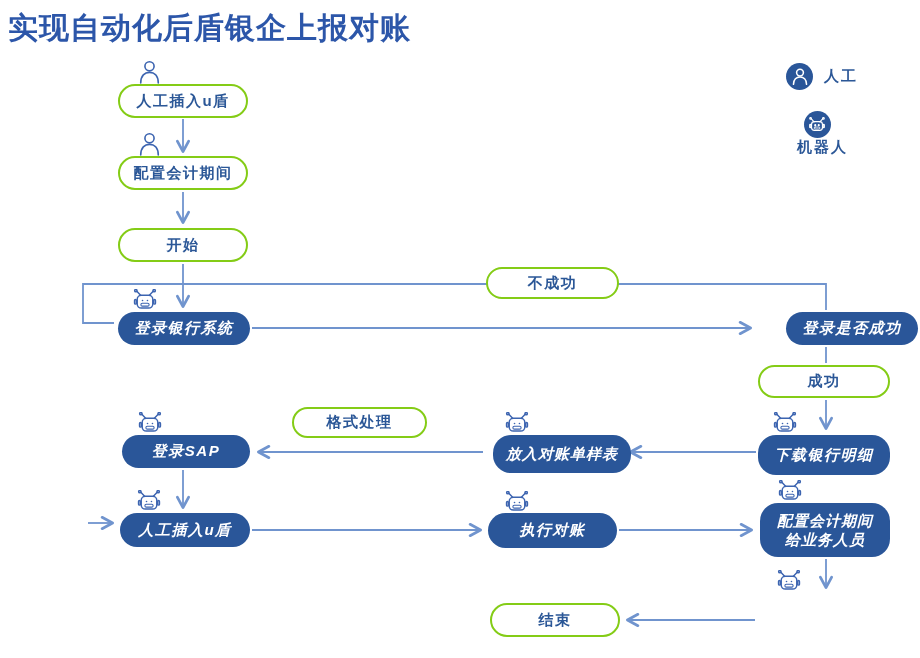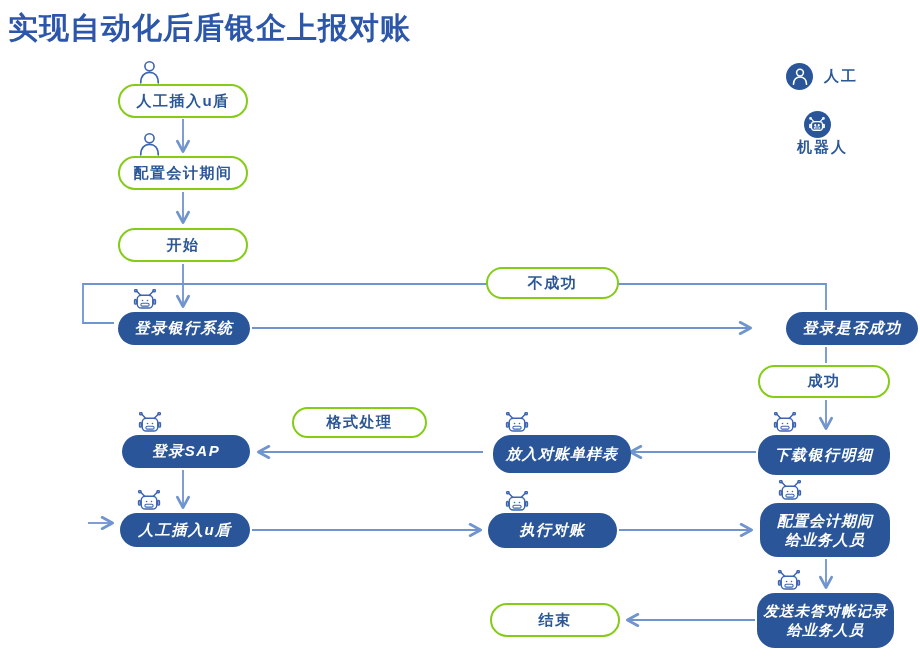--- a/index.html
+++ b/index.html
@@ -226,19 +226,15 @@
   <div class="pill filled" style="left:122px;top:435px;width:128px;height:33px;text-align:center;">登录SAP</div>
   <div class="pill filled" style="left:493px;top:435px;width:138px;height:38px;letter-spacing:1px;">放入对账单样表</div>
   <div class="pill filled" style="left:758px;top:435px;width:132px;height:40px;">下载银行明细</div>
 
   <div class="pill filled" style="left:120px;top:513px;width:130px;height:34px;">人工插入u盾</div>
   <div class="pill filled" style="left:488px;top:513px;width:129px;height:35px;">执行对账</div>
   <div class="pill filled two-line" style="left:760px;top:503px;width:130px;height:54px;">
     <span>配置会计期间</span>
     <span>给业务人员</span>
   </div>
-  <div class="pill filled two-line" style="left:757px;top:593px;width:137px;height:55px;font-size:14.5px;">
-    <span>发送未答对帐记录</span>
-    <span>给业务人员</span>
-  </div>
   <div class="pill outlined" style="left:490px;top:603px;width:130px;height:34px;">结束</div>
 
 </div>
 
 </body></html>

